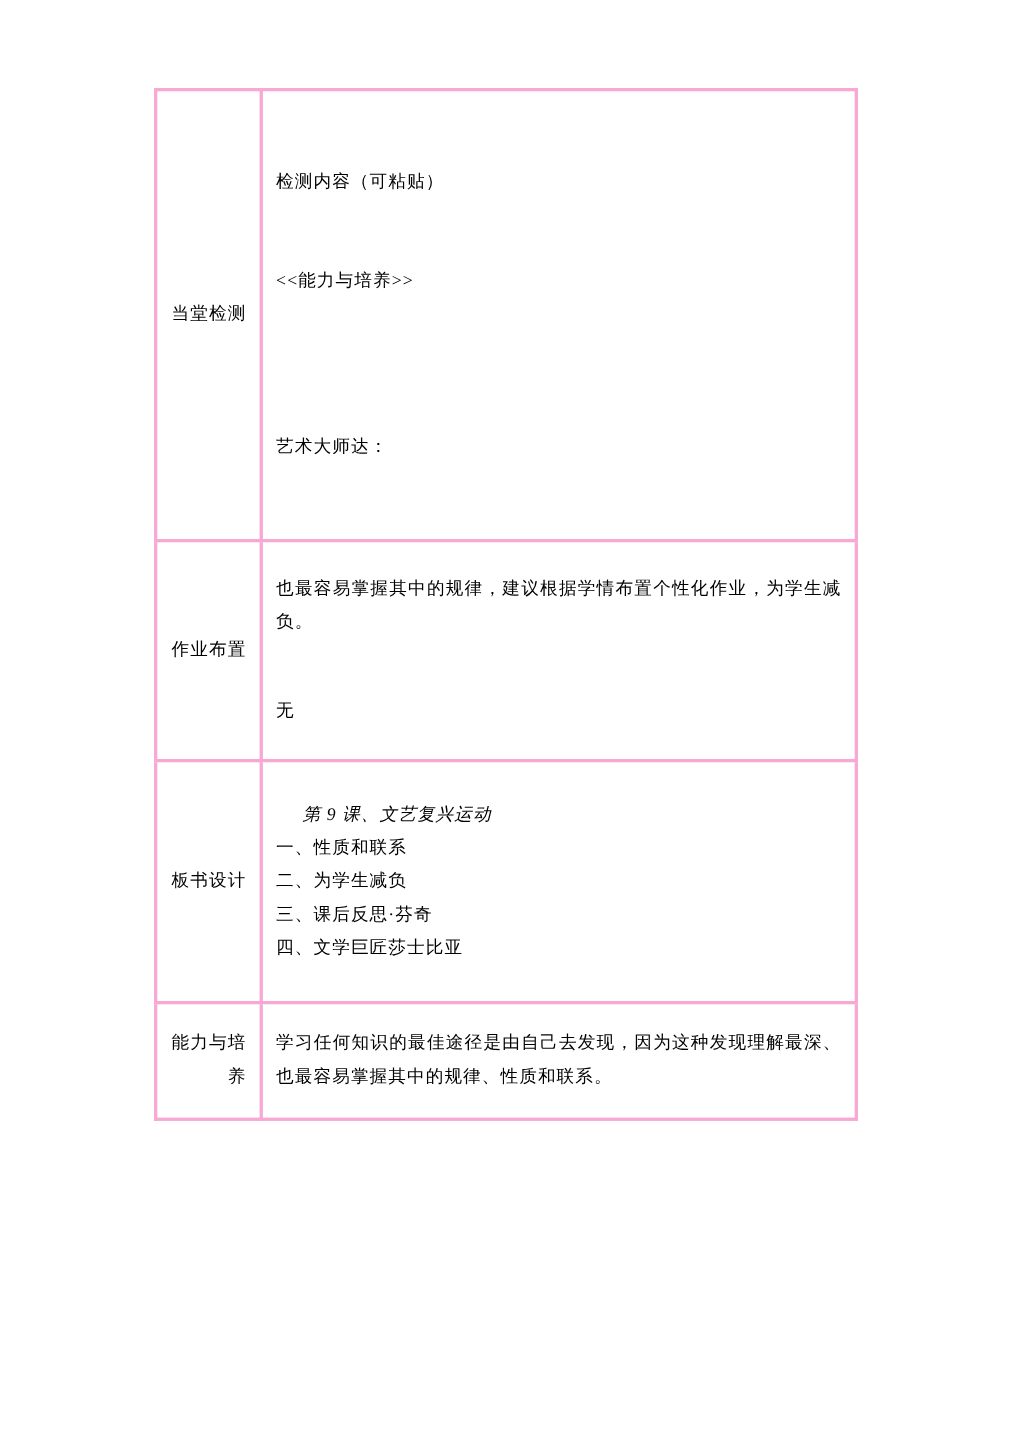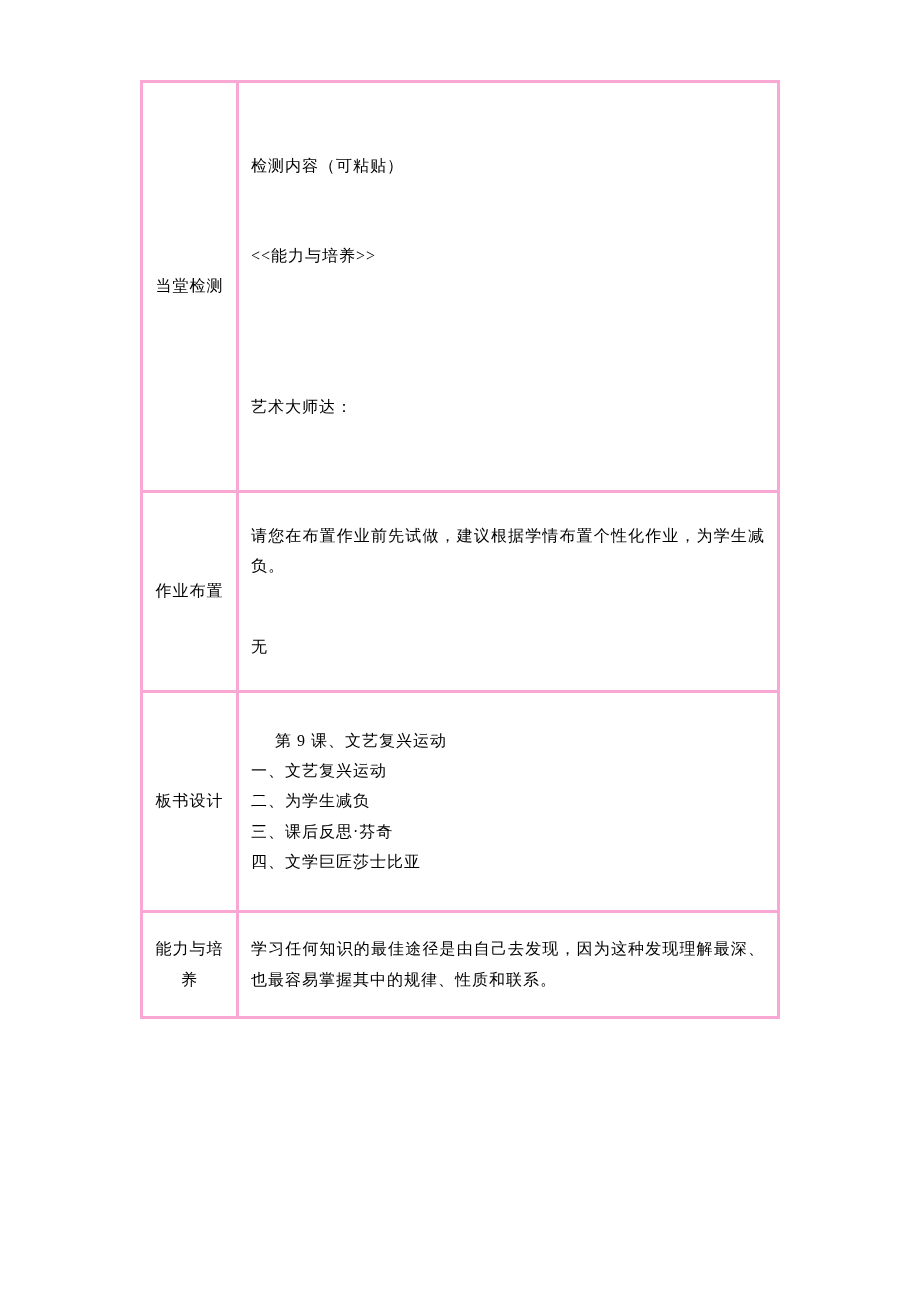--- a/index.html
+++ b/index.html
@@ -24,21 +24,21 @@
     }
     .page-table td {
       border: 3px solid #f9a8d4;
       padding: 10px 12px;
       vertical-align: middle;
       line-height: 1.9;
       letter-spacing: 1px;
     }
     .page-table .label-col {
       width: 96px;
-      text-align: center;
+      text-align: right;
       vertical-align: middle;
     }
     .content-col {
       vertical-align: top;
     }
     .row-1-content {
       height: 410px;
       vertical-align: top;
       padding-top: 20px;
     }
@@ -55,20 +55,21 @@
     .row-3-content {
       height: 220px;
       vertical-align: middle;
     }
     .row-4-content {
       height: 106px;
       vertical-align: middle;
     }
     .indent {
       text-indent: 1.5em;
+      font-style: italic;
     }
     .justify {
       text-align: justify;
     }
   </style>
 </head>
 <body>
 
 <table class="page-table">
   <colgroup>
@@ -81,29 +82,29 @@
       <td class="content-col row-1-content">
         <div class="block">检测内容（可粘贴）</div>
         <div class="block">&lt;&lt;能力与培养&gt;&gt;</div>
         <div style="height:60px;"></div>
         <div>艺术大师达：</div>
       </td>
     </tr>
     <tr>
       <td class="label-col">作业布置</td>
       <td class="content-col row-2-content">
-        <div class="line1 justify">请您在布置作业前先试做，建议根据学情布置个性化作业，为学生减负。</div>
+        <div class="line1 justify">也最容易掌握其中的规律，建议根据学情布置个性化作业，为学生减负。</div>
         <div>无</div>
       </td>
     </tr>
     <tr>
       <td class="label-col">板书设计</td>
       <td class="content-col row-3-content">
         <div class="indent">第 9 课、文艺复兴运动</div>
-        <div>一、文艺复兴运动</div>
+        <div>一、性质和联系</div>
         <div>二、为学生减负</div>
         <div>三、课后反思·芬奇</div>
         <div>四、文学巨匠莎士比亚</div>
       </td>
     </tr>
     <tr>
       <td class="label-col">能力与培养</td>
       <td class="content-col row-4-content justify">学习任何知识的最佳途径是由自己去发现，因为这种发现理解最深、也最容易掌握其中的规律、性质和联系。</td>
     </tr>
   </tbody>

